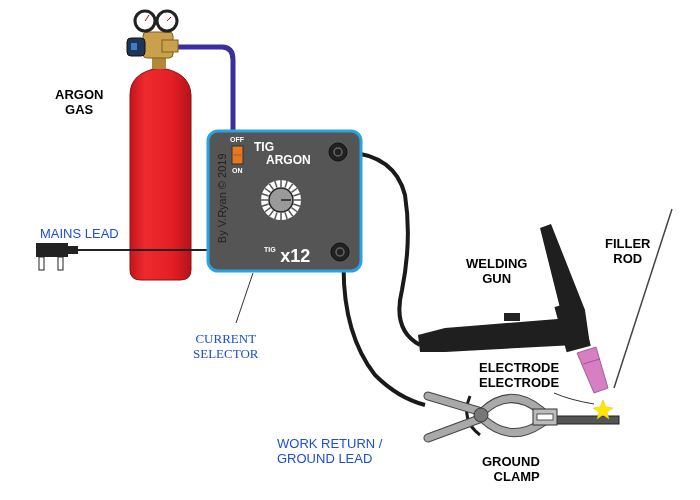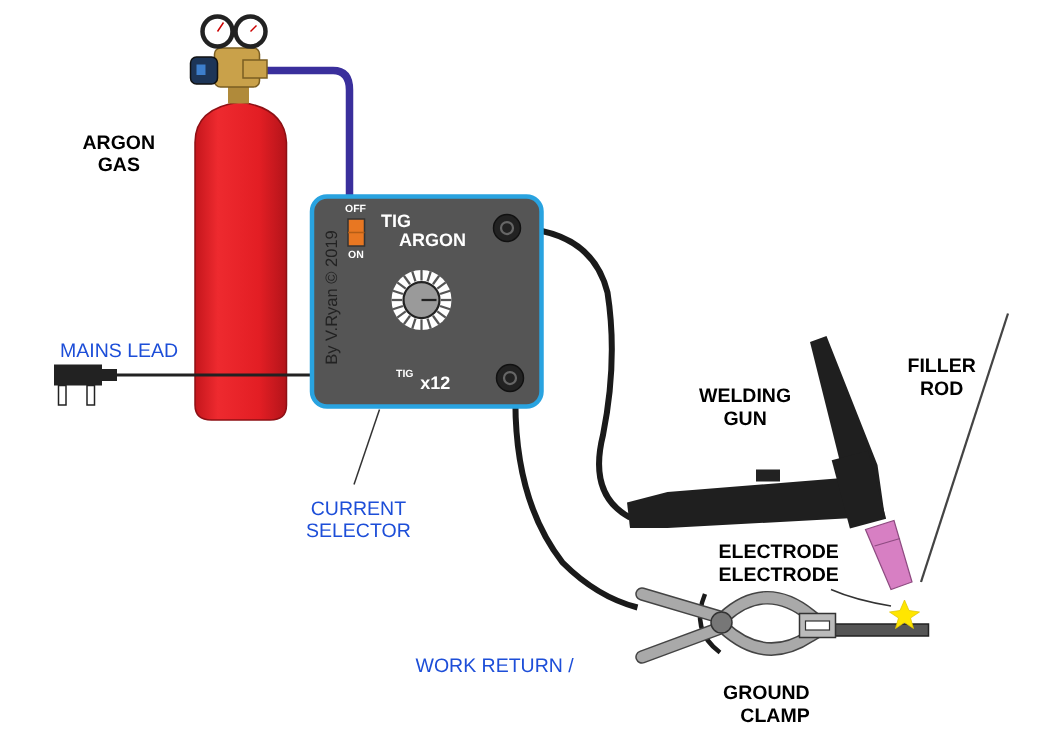--- a/index.html
+++ b/index.html
@@ -125,43 +125,44 @@
 
 <div class="lbl" style="left:254px;top:141px;color:#fff;font-weight:bold;font-size:12px;line-height:13px;">
   <div>TIG</div>
   <div style="margin-left:12px;">ARGON</div>
 </div>
 <div class="lbl" style="left:230px;top:136px;color:#fff;font-weight:bold;font-size:7px;">OFF</div>
 <div class="lbl" style="left:232px;top:167px;color:#fff;font-weight:bold;font-size:7px;">ON</div>
 <div class="lbl" style="left:172px;top:192px;color:#222;font-size:11px;transform:rotate(-90deg);transform-origin:center;width:100px;text-align:center;">By V.Ryan © 2019</div>
 <div class="lbl" style="left:264px;top:246px;color:#fff;font-weight:bold;">
   <span style="font-size:7px;vertical-align:top;">TIG</span>
-  <span style="font-size:12px;margin-top:44px;">x12</span>
+  <span style="font-size:18px;margin-top:44px;">x12</span>
 </div>
 
 <div class="lbl bold" style="left:55px;top:88px;">
   <div>ARGON</div>
     <div>GAS</div>
 </div>
 <div class="lbl thin" style="left:40px;top:227px;">MAINS LEAD</div>
-<div class="lbl thin" style="left:204px;top:332px;text-align:center;">
+<div class="lbl thin" style="left:193px;top:332px;text-align:center;font-family:Liberation Serif, serif;">
   <div>CURRENT</div>
     <div>SELECTOR</div>
 </div>
 <div class="lbl bold" style="left:466px;top:257px;">
   <div>WELDING</div>
     <div>GUN</div>
 </div>
 <div class="lbl bold" style="left:605px;top:237px;">
   <div>FILLER</div>
     <div>ROD</div>
 </div>
 <div class="lbl bold" style="left:479px;top:361px;">
   <div>ELECTRODE</div>
     <div>ELECTRODE</div>
 </div>
 <div class="lbl thin" style="left:277px;top:437px;">
   <div>WORK RETURN /</div>
+    <div>GROUND LEAD</div>
 </div>
 <div class="lbl bold" style="left:482px;top:455px;text-align:right;">
   <div>GROUND</div>
     <div>CLAMP</div>
 </div>
 
 </body></html>

